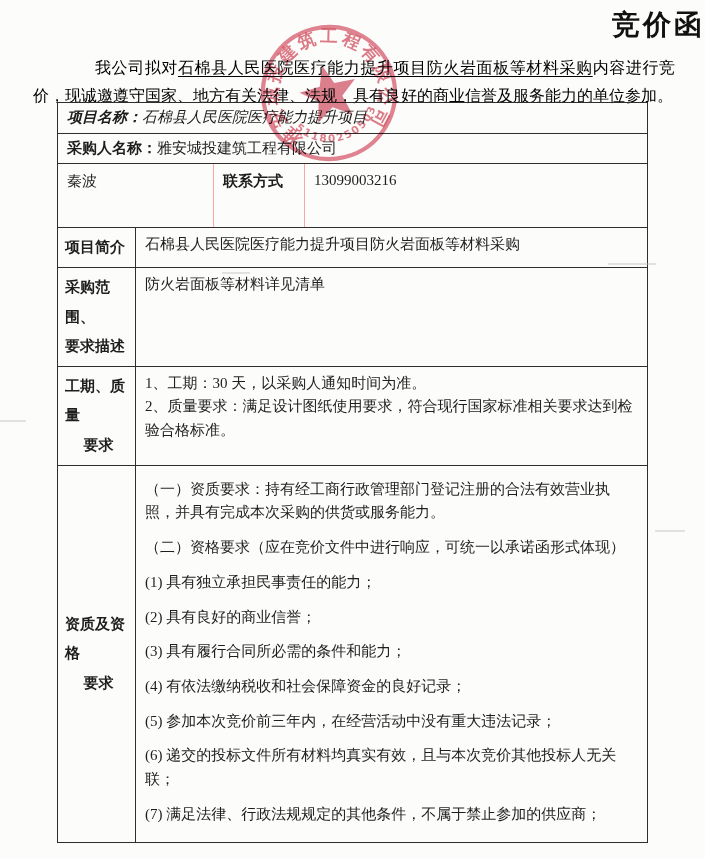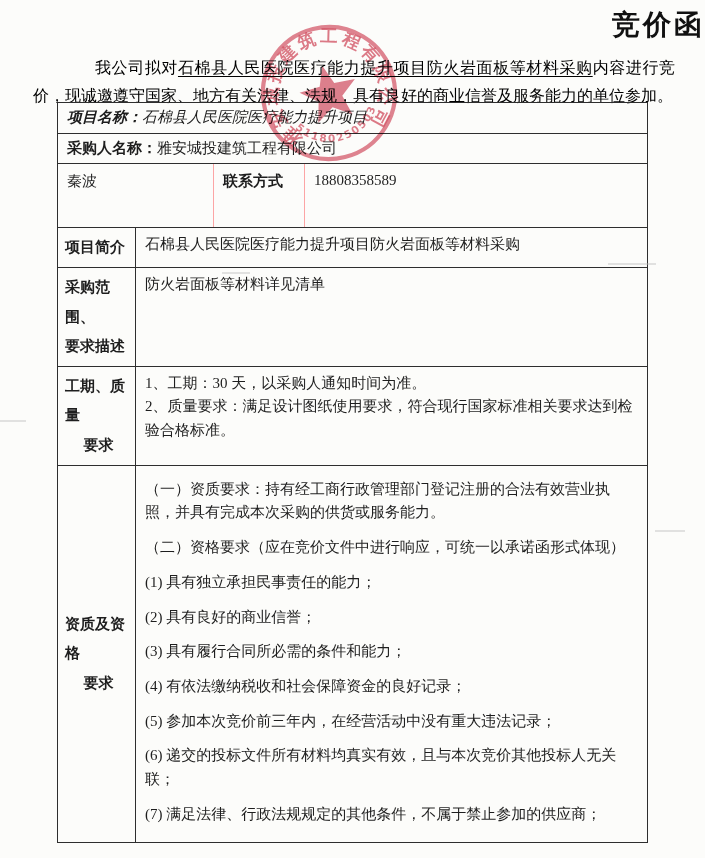--- a/index.html
+++ b/index.html
@@ -65,21 +65,21 @@
     <div class="single"><b>项目名称：</b><span>石棉县人民医院医疗能力提升项目</span></div>
   </div>
 
   <div class="r r2">
     <div class="single"><b>采购人名称：</b><span>雅安城投建筑工程有限公司</span></div>
   </div>
 
   <div class="r r3">
     <div class="cell c-name">秦波</div>
     <div class="cell c-phl">联系方式</div>
-    <div class="cell c-phv">18808358589</div>
+    <div class="cell c-phv">13099003216</div>
   </div>
 
   <div class="r r4">
     <div class="lab">
         <div>项目简介</div>
       </div>
     <div class="val">石棉县人民医院医疗能力提升项目防火岩面板等材料采购</div>
   </div>
 
   <div class="r r5">

